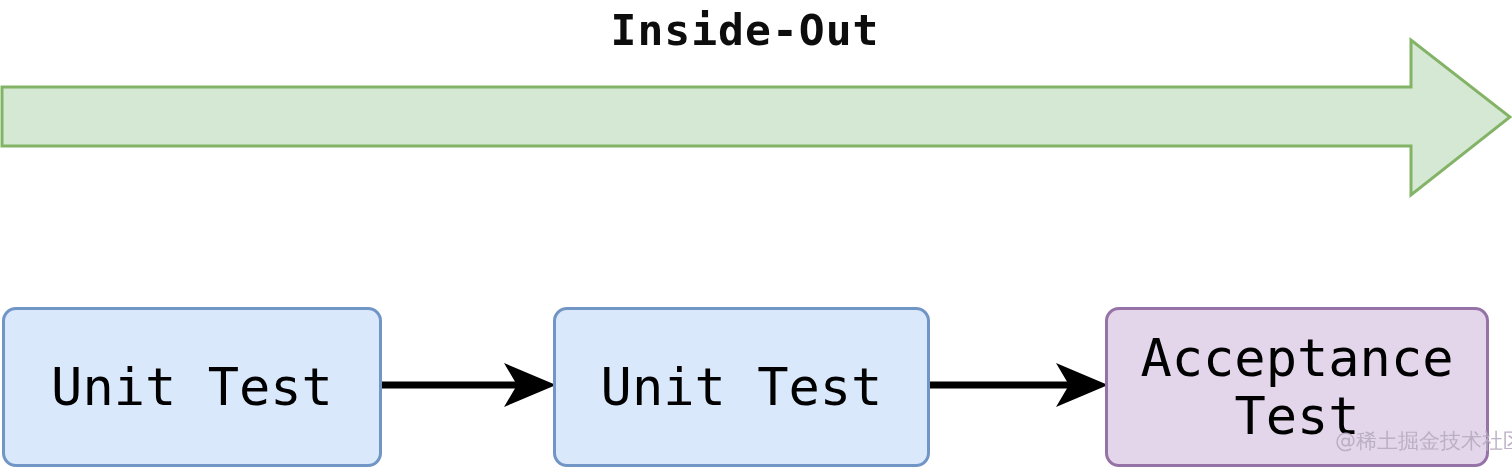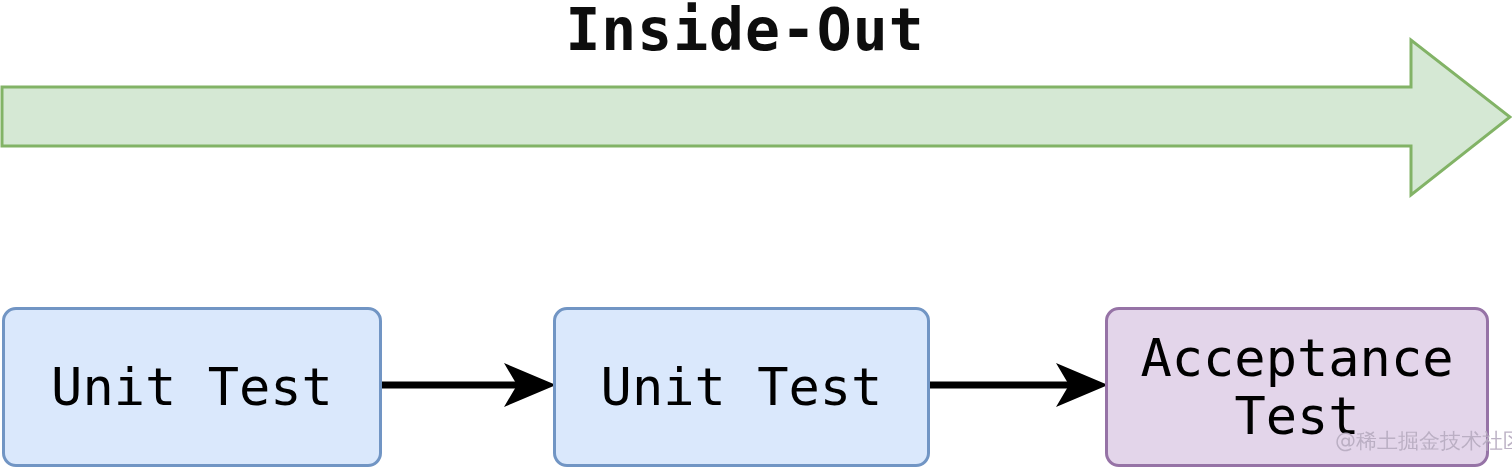--- a/index.html
+++ b/index.html
@@ -20,21 +20,21 @@
 
   
   #title {
     position: absolute;
     left: 0;
     top: 0px;
     width: 1490px;
     text-align: center;
     font-family: "DejaVu Sans Mono", monospace;
     font-weight: bold;
-    font-size: 58px;
+    font-size: 43px;
     line-height: 60px;
     letter-spacing: 1px;
     color: #0d0d0d;
     white-space: nowrap;
   }
 
   
   #big-arrow {
     position: absolute;
     left: 0px;

